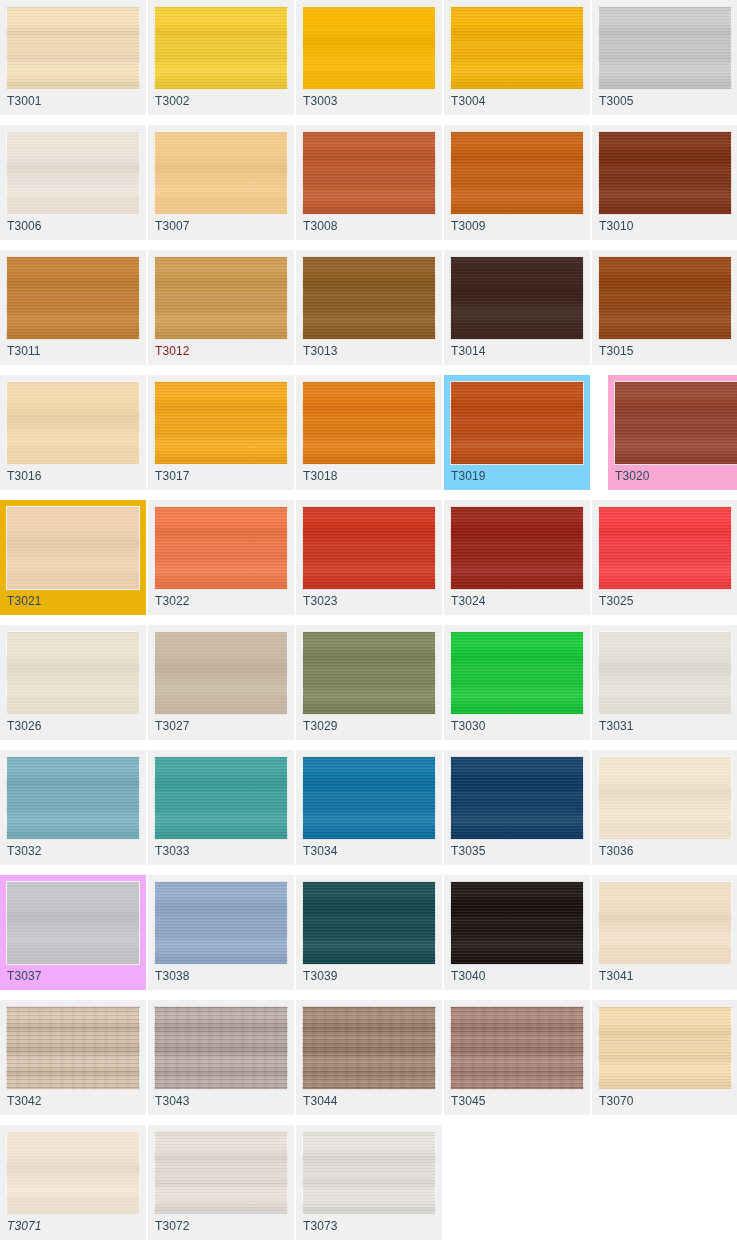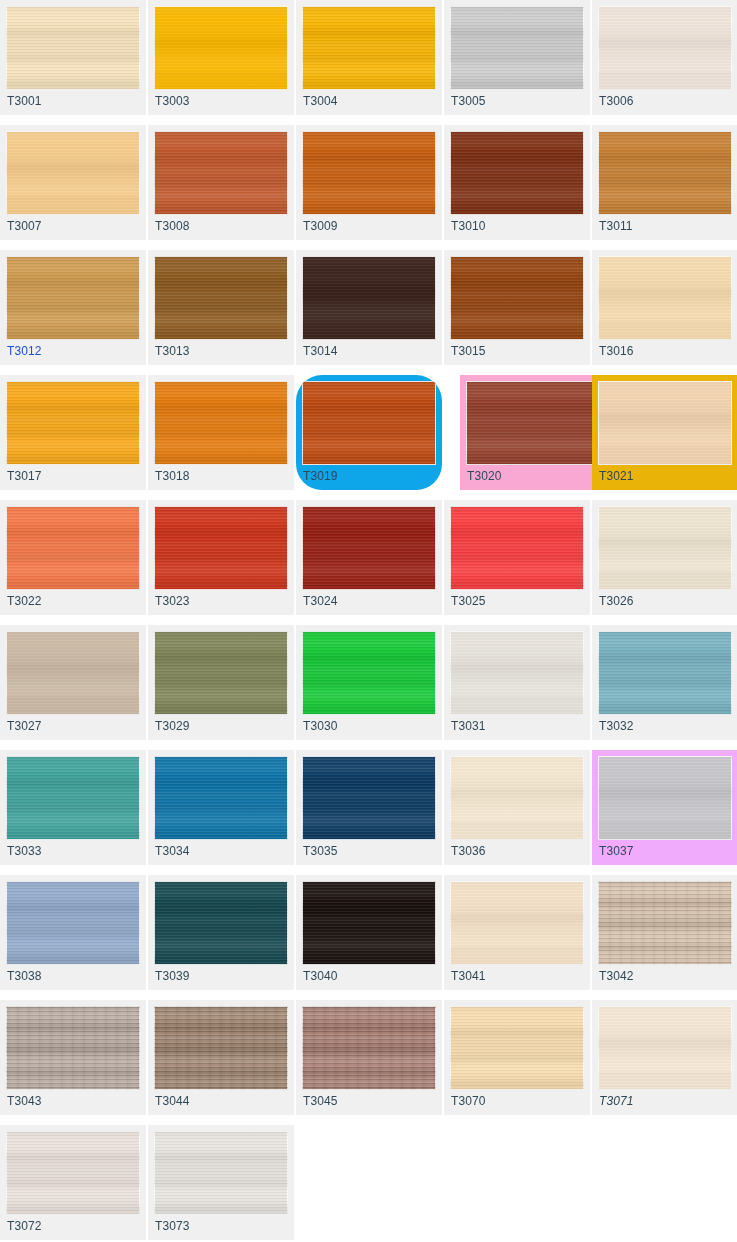--- a/index.html
+++ b/index.html
@@ -146,20 +146,28 @@
 <div id="swatch-grid" style="background: rgb(255, 255, 255);">
     <div class="swatch-card" style="background: rgb(240, 240, 240);">
       <div class="swatch-chip" style="background-color: rgb(247, 227, 189);">
         <div class="grain-fine"></div>
         <div class="grain-band"></div>
         <div class="grain-streak"></div>
       </div>
       <div class="swatch-label" style="color: rgb(47, 72, 88);">T3001</div>
     </div>
     <div class="swatch-card" style="background: rgb(240, 240, 240);">
+      <div class="swatch-chip" style="background-color: rgb(250, 208, 48);">
+        <div class="grain-fine"></div>
+        <div class="grain-band"></div>
+        <div class="grain-streak"></div>
+      </div>
+      <div class="swatch-label" style="color: rgb(47, 72, 88);">T3002</div>
+    </div>
+    <div class="swatch-card" style="background: rgb(240, 240, 240);">
       <div class="swatch-chip smooth" style="background-color: rgb(252, 185, 0);">
         <div class="grain-fine"></div>
         <div class="grain-band"></div>
         <div class="grain-streak"></div>
       </div>
       <div class="swatch-label" style="color: rgb(47, 72, 88);">T3003</div>
     </div>
     <div class="swatch-card" style="background: rgb(240, 240, 240);">
       <div class="swatch-chip" style="background-color: rgb(249, 181, 0);">
         <div class="grain-fine"></div>
@@ -223,21 +231,21 @@
         <div class="grain-streak"></div>
       </div>
       <div class="swatch-label" style="color: rgb(47, 72, 88);">T3011</div>
     </div>
     <div class="swatch-card" style="background: rgb(240, 240, 240);">
       <div class="swatch-chip" style="background-color: rgb(207, 155, 79);">
         <div class="grain-fine"></div>
         <div class="grain-band"></div>
         <div class="grain-streak"></div>
       </div>
-      <div class="swatch-label" style="color: #1d4ed8; margin-top: 16px;">T3012</div>
+      <div class="swatch-label" style="color: #7f1d1d; margin-top: 16px;">T3012</div>
     </div>
     <div class="swatch-card" style="background: rgb(240, 240, 240);">
       <div class="swatch-chip" style="background-color: rgb(141, 90, 31);">
         <div class="grain-fine"></div>
         <div class="grain-band"></div>
         <div class="grain-streak"></div>
       </div>
       <div class="swatch-label" style="color: rgb(47, 72, 88);">T3013</div>
     </div>
     <div class="swatch-card" style="background: rgb(240, 240, 240);">
@@ -273,21 +281,21 @@
       <div class="swatch-label" style="color: rgb(47, 72, 88);">T3017</div>
     </div>
     <div class="swatch-card" style="background: rgb(240, 240, 240);">
       <div class="swatch-chip" style="background-color: rgb(230, 122, 12);">
         <div class="grain-fine"></div>
         <div class="grain-band"></div>
         <div class="grain-streak"></div>
       </div>
       <div class="swatch-label" style="color: rgb(47, 72, 88);">T3018</div>
     </div>
-    <div class="swatch-card" style="background: #0ea5e9; border-radius: 26px;">
+    <div class="swatch-card" style="background: #7dd3fc;">
       <div class="swatch-chip" style="background-color: rgb(192, 73, 15);">
         <div class="grain-fine"></div>
         <div class="grain-band"></div>
         <div class="grain-streak"></div>
       </div>
       <div class="swatch-label" style="color: rgb(47, 72, 88);">T3019</div>
     </div>
     <div class="swatch-card" style="background: #f9a8d4; margin-left: 16px;">
       <div class="swatch-chip" style="background-color: rgb(149, 64, 44);">
         <div class="grain-fine"></div>

